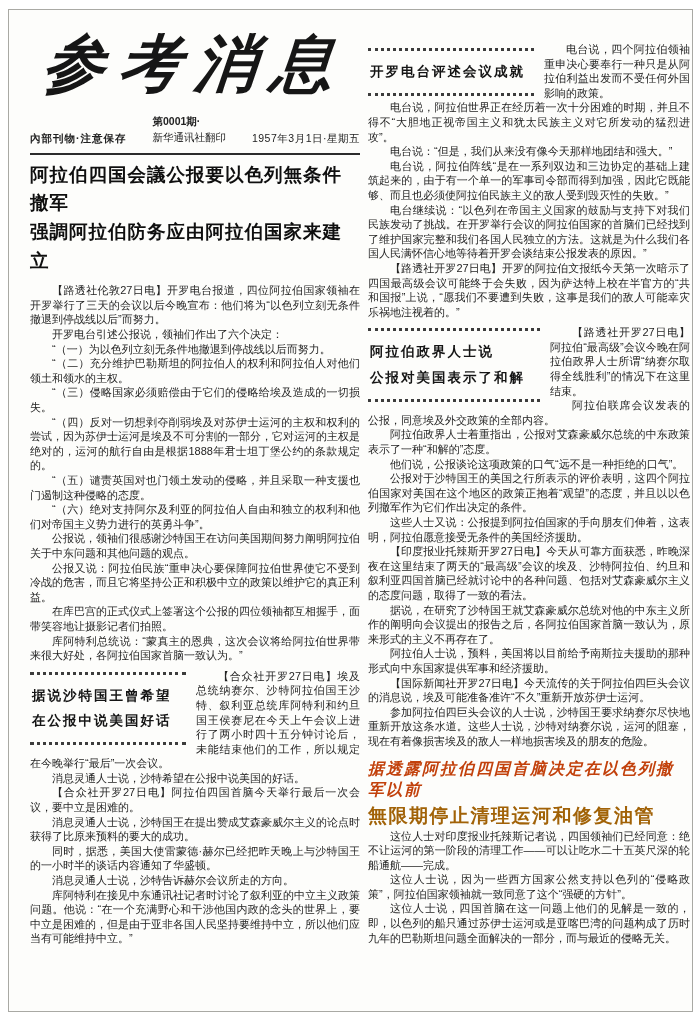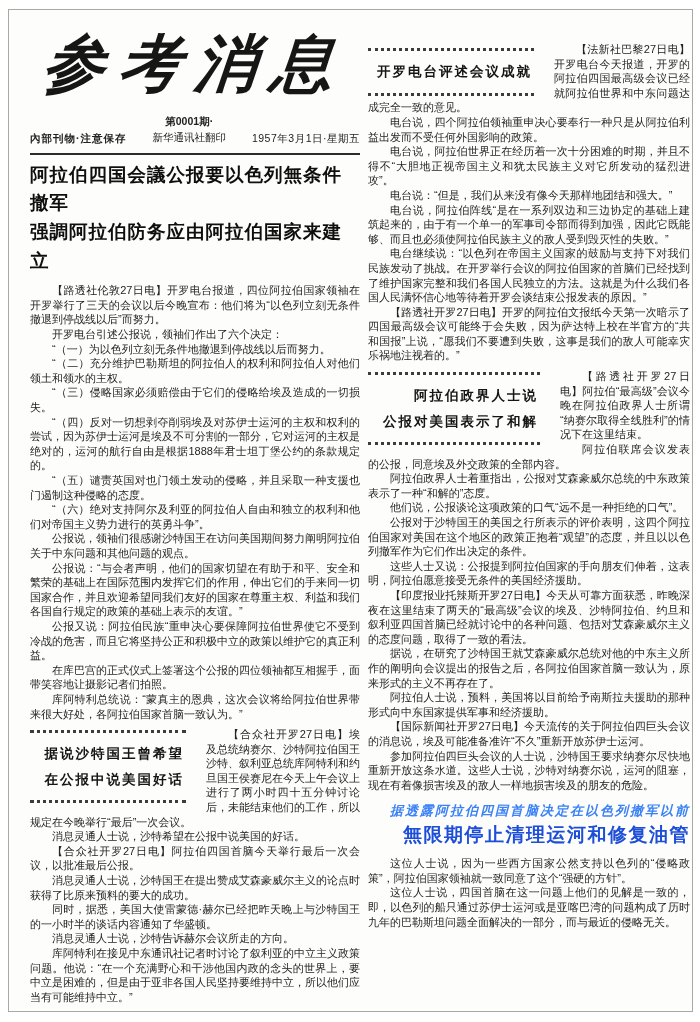--- a/index.html
+++ b/index.html
@@ -28,55 +28,55 @@
     transform:skewX(-5deg);
     color:#161616;
     white-space:nowrap;
   }
   .info-row{
     display:flex;align-items:flex-end;justify-content:space-between;
     font-size:10.5px;margin-top:2px;
     color:#222;
   }
   .info-note{font-weight:bold;letter-spacing:1px;margin-top:7px;}
-  .info-center{text-align:center;line-height:1.5;}
+  .info-center{text-align:left;line-height:1.5;}
   .info-issue{font-weight:bold;}
   .info-date{letter-spacing:0.5px;}
   .rule{border-top:2px solid #2c2c2c;margin:7px 0 6px 0;}
 
   
   .headline-main{
     text-align:left;font-weight:bold;color:#0f0f0f;
     font-size:18.5px;line-height:1.55;letter-spacing:1px;
     margin:4px 0 8px 0;
   }
   .headline-script{
-    text-align:right;
+    text-align:left;
     font-family:"DejaVu Serif","Liberation Serif",serif;
     font-style:italic;font-weight:bold;
-    font-size:13px;letter-spacing:2px;color:#3b82f6;
+    font-size:16px;letter-spacing:2px;color:#c2410c;
     margin:10px 0 2px 0;
   }
   .headline-sub{
-    text-align:right;font-weight:bold;font-size:19px;
-    letter-spacing:1.5px;color:#1d4ed8;margin:2px 0 8px 0;
+    text-align:left;font-weight:bold;font-size:19px;
+    letter-spacing:1.5px;color:#a16207;margin:2px 0 0 0;
   }
 
   
   .art{font-size:11px;line-height:14.6px;text-align:justify;color:#242424;}
   .art p{margin:0;text-indent:2em;}
 
   
   .box-title{
     float:left;
     border-top:3px dotted #3c3c3c;
     border-bottom:3px dotted #3c3c3c;
     padding:8px 2px;
-    margin:3px 20px 4px 0;
-    text-align:right;
+    margin:3px 10px 4px 0;
+    text-align:left;
     font-weight:bold;
     color:#151515;
   }
   .box-title .bt-line{font-size:13.5px;line-height:1.9;letter-spacing:2px;}
   .bt-a3{width:162px;margin-top:6px;}
   .bt-a4{width:168px;}
   .bt-a2{width:152px;}
   .clear{clear:both;}
   .art-block{margin-bottom:6px;}
 </style>
@@ -108,50 +108,48 @@
   <div class="art art-block">
     <p>【路透社伦敦27日电】开罗电台报道，四位阿拉伯国家领袖在开罗举行了三天的会议以后今晚宣布：他们将为“以色列立刻无条件撤退到停战线以后”而努力。</p>
     <p>开罗电台引述公报说，领袖们作出了六个决定：</p>
     <p>“（一）为以色列立刻无条件地撤退到停战线以后而努力。</p>
     <p>“（二）充分维护巴勒斯坦的阿拉伯人的权利和阿拉伯人对他们领土和领水的主权。</p>
     <p>“（三）侵略国家必须赔偿由于它们的侵略给埃及造成的一切损失。</p>
     <p>“（四）反对一切想剥夺削弱埃及对苏伊士运河的主权和权利的尝试，因为苏伊士运河是埃及不可分割的一部分，它对运河的主权是绝对的，运河的航行自由是根据1888年君士坦丁堡公约的条款规定的。</p>
     <p>“（五）谴责英国对也门领土发动的侵略，并且采取一种支援也门遏制这种侵略的态度。</p>
     <p>“（六）绝对支持阿尔及利亚的阿拉伯人自由和独立的权利和他们对帝国主义势力进行的英勇斗争”。</p>
     <p>公报说，领袖们很感谢沙特国王在访问美国期间努力阐明阿拉伯关于中东问题和其他问题的观点。</p>
-    <p>公报说：“与会者声明，他们的国家切望在有助于和平、安全和繁荣的基础上在国际范围内发挥它们的作用，伸出它们的手来同一切国家合作，并且欢迎希望同我们友好的国家在尊重主权、利益和我们各国自行规定的政策的基础上表示的友谊。”</p>
     <p>公报又说：阿拉伯民族“重申决心要保障阿拉伯世界使它不受到冷战的危害，而且它将坚持公正和积极中立的政策以维护它的真正利益。</p>
     <p>在库巴宫的正式仪式上签署这个公报的四位领袖都互相握手，面带笑容地让摄影记者们拍照。</p>
     <p>库阿特利总统说：“蒙真主的恩典，这次会议将给阿拉伯世界带来很大好处，各阿拉伯国家首脑一致认为。”</p>
   </div>
 
   <div class="art art-block">
     <div class="box-title bt-a2">
       <div class="bt-line">据说沙特国王曾希望</div>
       <div class="bt-line">在公报中说美国好话</div>
     </div>
     <p>【合众社开罗27日电】埃及总统纳赛尔、沙特阿拉伯国王沙特、叙利亚总统库阿特利和约旦国王侯赛尼在今天上午会议上进行了两小时四十五分钟讨论后，未能结束他们的工作，所以规定在今晚举行“最后”一次会议。</p>
     <p>消息灵通人士说，沙特希望在公报中说美国的好话。</p>
-    <p>【合众社开罗27日电】阿拉伯四国首脑今天举行最后一次会议，以批准最后公报。</p>
+    <p>【合众社开罗27日电】阿拉伯四国首脑今天举行最后一次会议，要中立是困难的。</p>
     <p>消息灵通人士说，沙特国王在提出赞成艾森豪威尔主义的论点时获得了比原来预料的要大的成功。</p>
     <p>同时，据悉，美国大使雷蒙德·赫尔已经把昨天晚上与沙特国王的一小时半的谈话内容通知了华盛顿。</p>
     <p>消息灵通人士说，沙特告诉赫尔会议所走的方向。</p>
     <p>库阿特利在接见中东通讯社记者时讨论了叙利亚的中立主义政策问题。他说：“在一个充满野心和干涉他国内政的念头的世界上，要中立是困难的，但是由于亚非各国人民坚持要维持中立，所以他们应当有可能维持中立。”</p>
 
     <div class="clear"></div>
   </div>
 </div>
 
 <div class="col col-right">
 
   <div class="art art-block">
     <div class="box-title bt-a3">
       <div class="bt-line">开罗电台评述会议成就</div>
     </div>
-    <p>【法新社巴黎27日电】开罗电台今天报道，开罗的阿拉伯四国最高级会议已经就阿拉伯世界和中东问题达成完全一致的意见。</p>
     <p>电台说，四个阿拉伯领袖重申决心要奉行一种只是从阿拉伯利益出发而不受任何外国影响的政策。</p>
     <p>电台说，阿拉伯世界正在经历着一次十分困难的时期，并且不得不“大胆地正视帝国主义和犹太民族主义对它所发动的猛烈进攻”。</p>
     <p>电台说：“但是，我们从来没有像今天那样地团结和强大。”</p>
     <p>电台说，阿拉伯阵线“是在一系列双边和三边协定的基础上建筑起来的，由于有一个单一的军事司令部而得到加强，因此它既能够、而且也必须使阿拉伯民族主义的敌人受到毁灭性的失败。”</p>
     <p>电台继续说：“以色列在帝国主义国家的鼓励与支持下对我们民族发动了挑战。在开罗举行会议的阿拉伯国家的首脑们已经找到了维护国家完整和我们各国人民独立的方法。这就是为什么我们各国人民满怀信心地等待着开罗会谈结束公报发表的原因。”</p>
     <p>【路透社开罗27日电】开罗的阿拉伯文报纸今天第一次暗示了四国最高级会议可能终于会失败，因为萨达特上校在半官方的“共和国报”上说，“愿我们不要遭到失败，这事是我们的敌人可能幸灾乐祸地注视着的。”</p>
     <div class="clear"></div>
   </div>
 
   <div class="art art-block">
@@ -170,18 +168,19 @@
     <p>阿拉伯人士说，预料，美国将以目前给予南斯拉夫援助的那种形式向中东国家提供军事和经济援助。</p>
     <p>【国际新闻社开罗27日电】今天流传的关于阿拉伯四巨头会议的消息说，埃及可能准备准许“不久”重新开放苏伊士运河。</p>
     <p>参加阿拉伯四巨头会议的人士说，沙特国王要求纳赛尔尽快地重新开放这条水道。这些人士说，沙特对纳赛尔说，运河的阻塞，现在有着像损害埃及的敌人一样地损害埃及的朋友的危险。</p>
     <div class="clear"></div>
   </div>
 
   <div>
     <div class="headline-script">据透露阿拉伯四国首脑决定在以色列撤军以前</div>
     <div class="headline-sub">無限期停止清理运河和修复油管</div>
     <div class="art">
+      <p>这位人士对印度报业托辣斯记者说，四国领袖们已经同意：绝不让运河的第一阶段的清理工作——可以让吃水二十五英尺深的轮船通航——完成。</p>
       <p>这位人士说，因为一些西方国家公然支持以色列的“侵略政策”，阿拉伯国家领袖就一致同意了这个“强硬的方针”。</p>
       <p>这位人士说，四国首脑在这一问题上他们的见解是一致的，即，以色列的船只通过苏伊士运河或是亚喀巴湾的问题构成了历时九年的巴勒斯坦问题全面解决的一部分，而与最近的侵略无关。</p>
 
     </div>
   </div>
 </div>
 
 </body></html>

